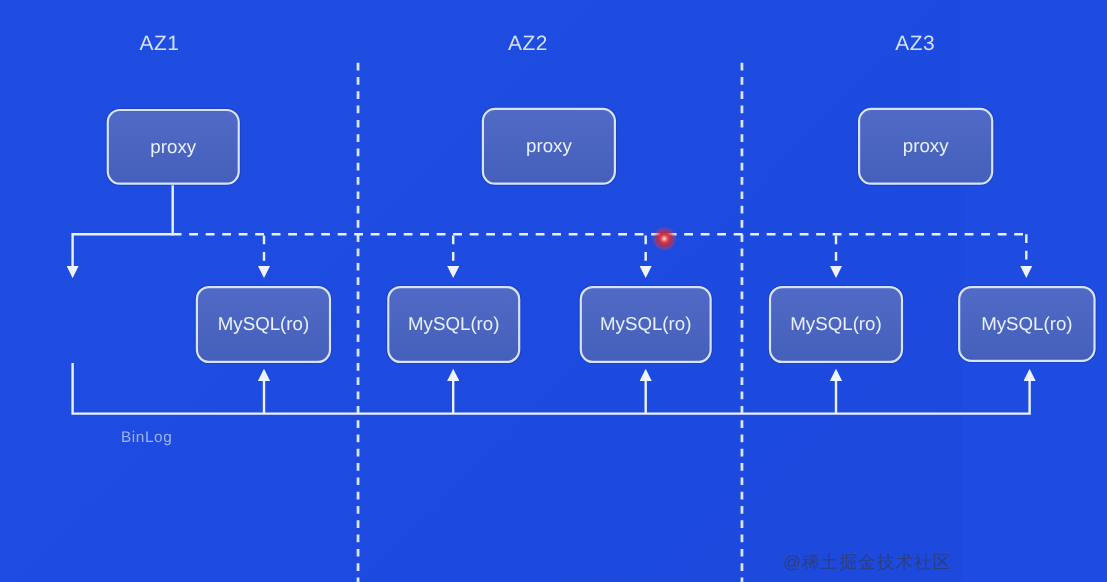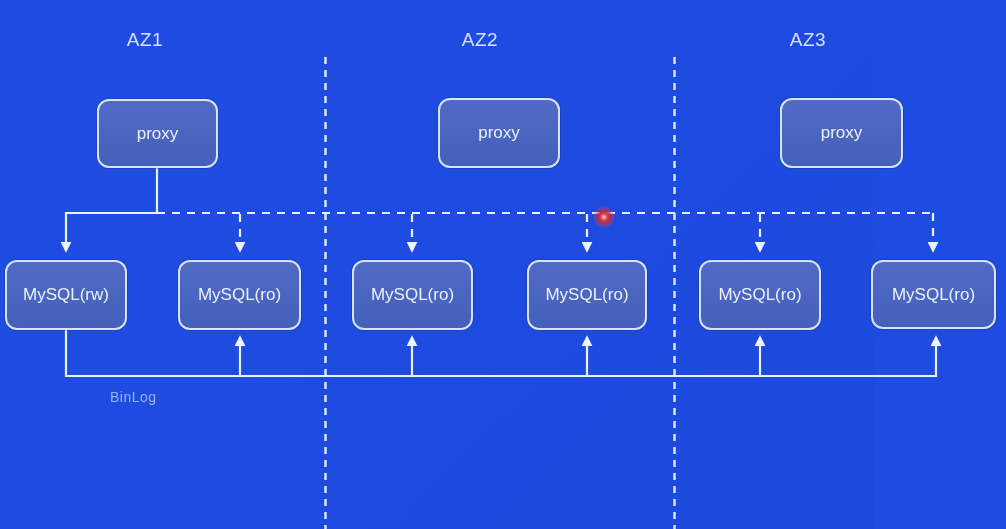--- a/index.html
+++ b/index.html
@@ -109,31 +109,31 @@
       <polyline points="66,330 66,376 936,376 936,338" marker-end="url(#arrow)"></polyline>
       <line x1="240" y1="376" x2="240" y2="338" marker-end="url(#arrow)"></line>
       <line x1="412" y1="376" x2="412" y2="338" marker-end="url(#arrow)"></line>
       <line x1="587" y1="376" x2="587" y2="338" marker-end="url(#arrow)"></line>
       <line x1="760" y1="376" x2="760" y2="338" marker-end="url(#arrow)"></line>
     </g>
   </svg>
 
   <div class="az-label" style="left:145px">AZ1</div>
   <div class="az-label" style="left:480px">AZ2</div>
-  <div class="az-label" style="left:808px">AZ3</div>
+  <div class="az-label" style="left:832px">AZ3</div>
 
   <div class="node" style="left:97px;top:99px;width:121px;height:69px">proxy</div>
   <div class="node" style="left:438px;top:98px;width:122px;height:70px">proxy</div>
   <div class="node" style="left:780px;top:98px;width:123px;height:70px">proxy</div>
 
-  <div class="node" style="left:5px;top:260px;width:122px;height:70px">MySQL(rw)</div>
   <div class="node" style="left:178px;top:260px;width:123px;height:70px">MySQL(ro)</div>
   <div class="node" style="left:352px;top:260px;width:121px;height:70px">MySQL(ro)</div>
   <div class="node" style="left:527px;top:260px;width:120px;height:70px">MySQL(ro)</div>
   <div class="node" style="left:699px;top:260px;width:122px;height:70px">MySQL(ro)</div>
   <div class="node" style="left:871px;top:260px;width:125px;height:69px">MySQL(ro)</div>
 
   <div class="binlog-label">BinLog</div>
 
   <div class="pointer-dot"></div>
 
+  <div class="watermark">@稀土掘金技术社区</div>
 
 </div>
 
 </body></html>

